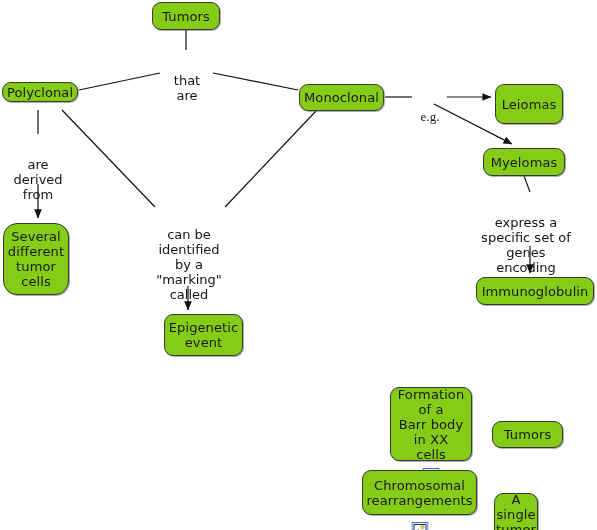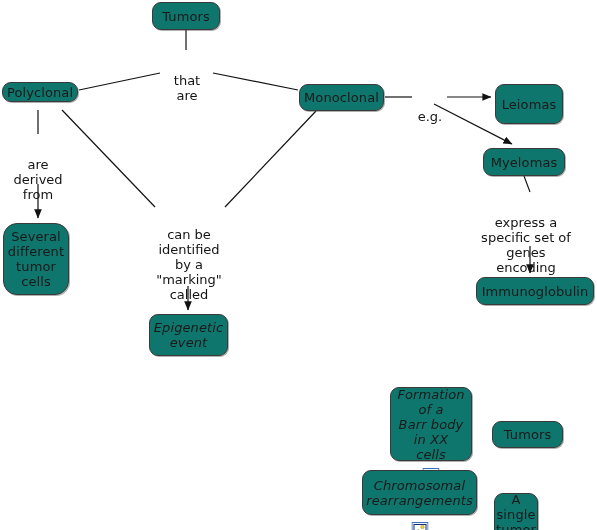--- a/index.html
+++ b/index.html
@@ -25,21 +25,21 @@
     position: absolute;
     left: 0;
     top: 0;
     width: 597px;
     height: 530px;
     pointer-events: none;
   }
   .node {
     position: absolute;
     box-sizing: border-box;
-    background: #0f766e;
+    background: #84cc16;
     border: 1px solid #3a3a3a;
     border-radius: 9px;
     display: flex;
     align-items: center;
     justify-content: center;
     text-align: center;
     color: #1a1a1a;
     font-size: 13px;
     line-height: 15px;
     letter-spacing: 0.1px;
@@ -52,21 +52,20 @@
     color: #141414;
     font-size: 13px;
     line-height: 15px;
     text-align: center;
     white-space: pre-line;
     background: transparent;
     margin-top: 21px;
   }
   .node-with-icon {
     flex-direction: column;
-    font-style: italic;
   }
   .res-icon {
     position: absolute;
     width: 17px;
     height: 15px;
     left: 50%;
     transform: translateX(-50%);
     bottom: -8px;
   }
 </style>
@@ -119,21 +118,21 @@
 
   <div class="node" style="left:483px;top:148px;width:82px;height:28px;">Myelomas</div>
 
   <div class="node" style="left:476px;top:277px;width:118px;height:28px;">Immunoglobulin</div>
 
   <div class="node" style="left:3px;top:223px;width:66px;height:72px;border-radius:14px;">Several
 different
 tumor
 cells</div>
 
-  <div class="node" style="left:149px;top:314px;width:79px;height:42px;font-style:italic;">Epigenetic
+  <div class="node" style="left:164px;top:314px;width:79px;height:42px;">Epigenetic
 event</div>
 
   <div class="node node-with-icon" style="left:390px;top:387px;width:82px;height:74px;">
     <span>Formation
 of a
 Barr body
 in XX cells</span>
     <span class="res-icon">
       <svg width="17" height="15" viewBox="0 0 17 15">
         <rect x="0.5" y="0.5" width="16" height="14" fill="#eef3fa" stroke="#3b6fb6" stroke-width="1"></rect>
@@ -169,19 +168,19 @@
   <div class="link-label" style="left:10px;top:136px;width:56px;">are
 derived
 from</div>
 
   <div class="link-label" style="left:152px;top:206px;width:74px;">can be
 identified
 by a
 "marking"
 called</div>
 
-  <div class="link-label" style="left:414px;top:88px;width:32px;">e.g.</div>
+  <div class="link-label" style="left:414px;top:88px;width:32px;font-family:Liberation Serif, serif;">e.g.</div>
 
   <div class="link-label" style="left:478px;top:194px;width:96px;">express a
 specific set of
 genes encoding</div>
 
 </div>
 
 </body></html>

